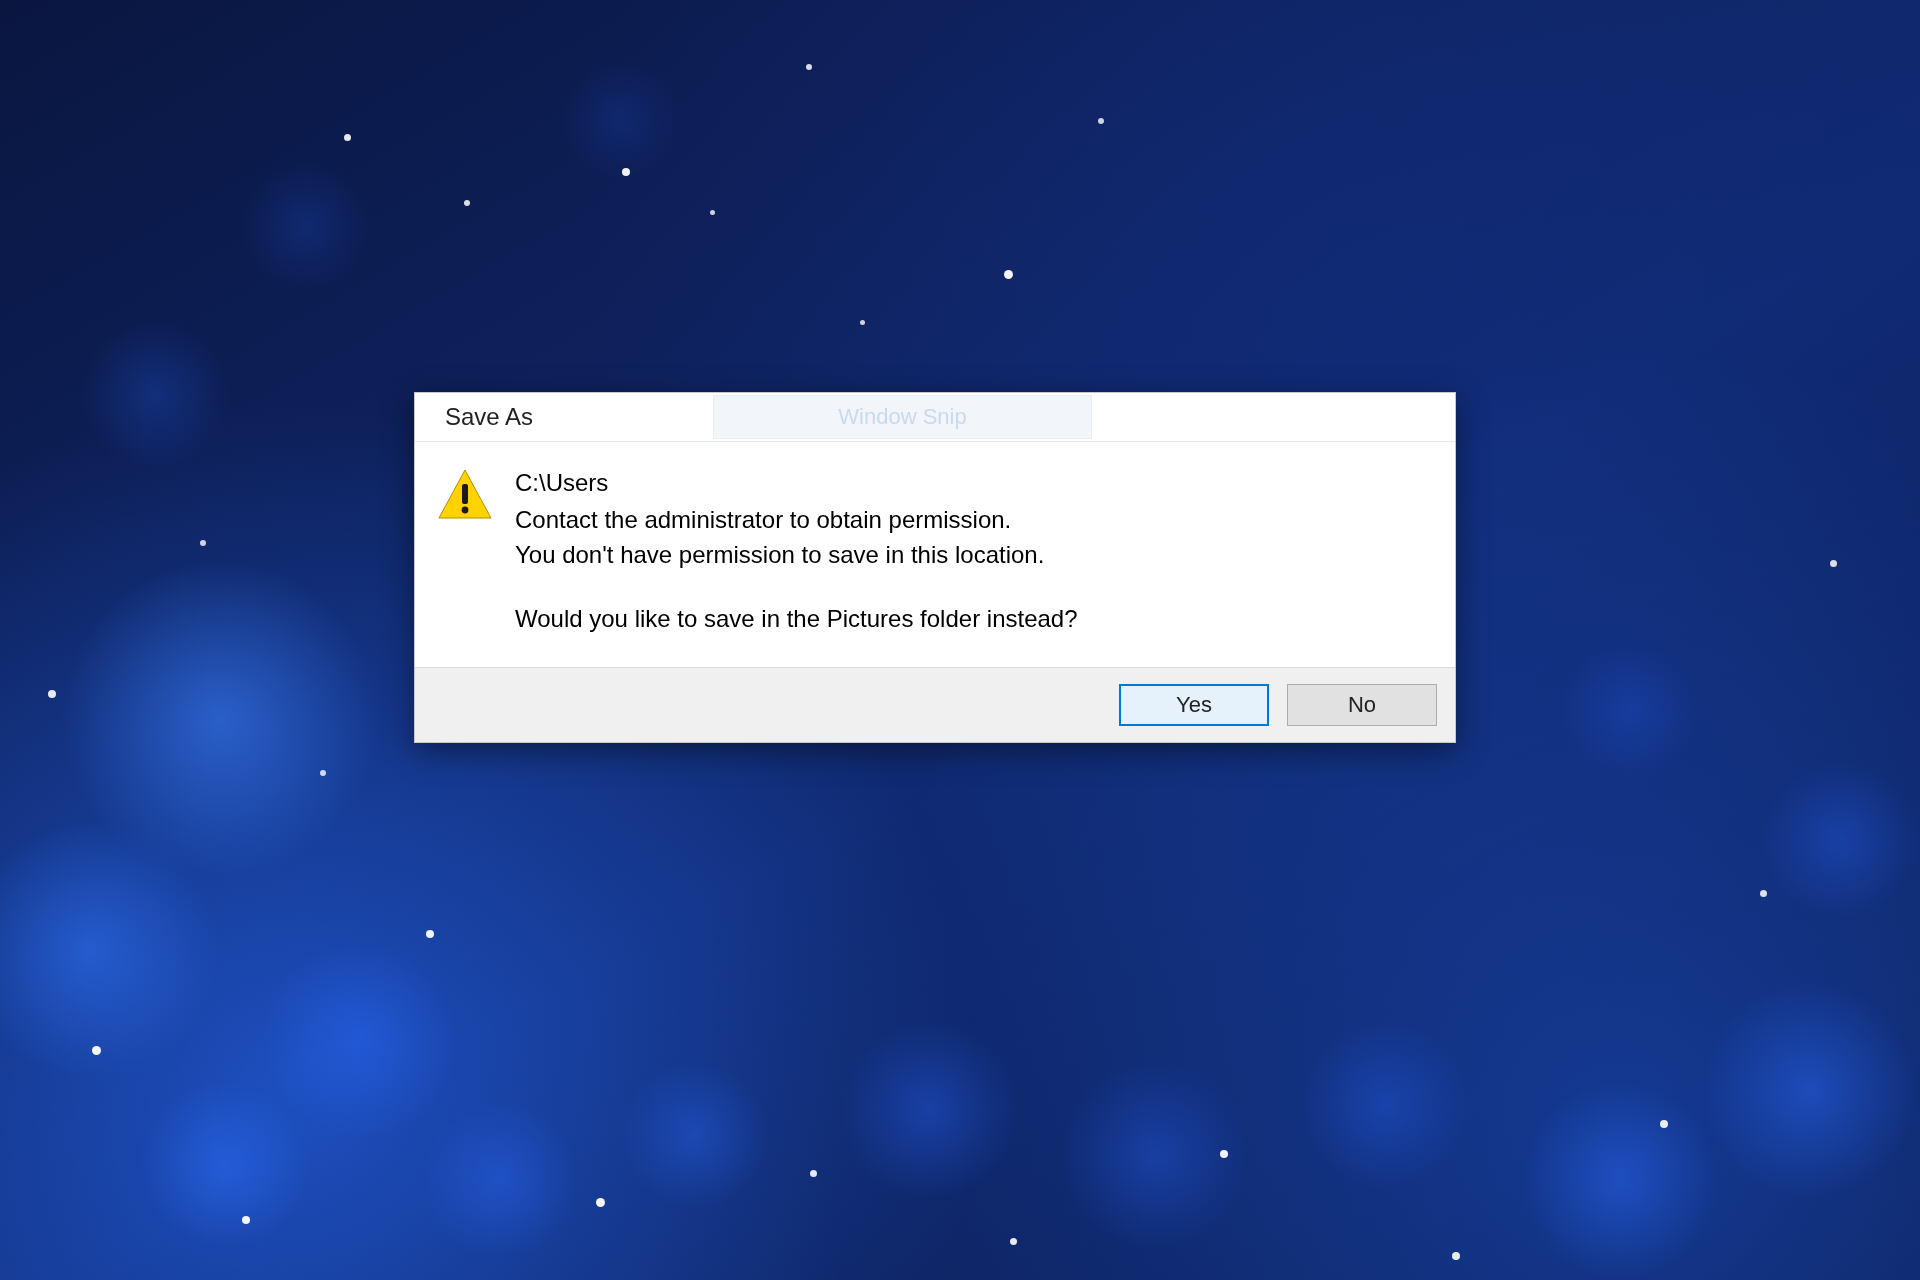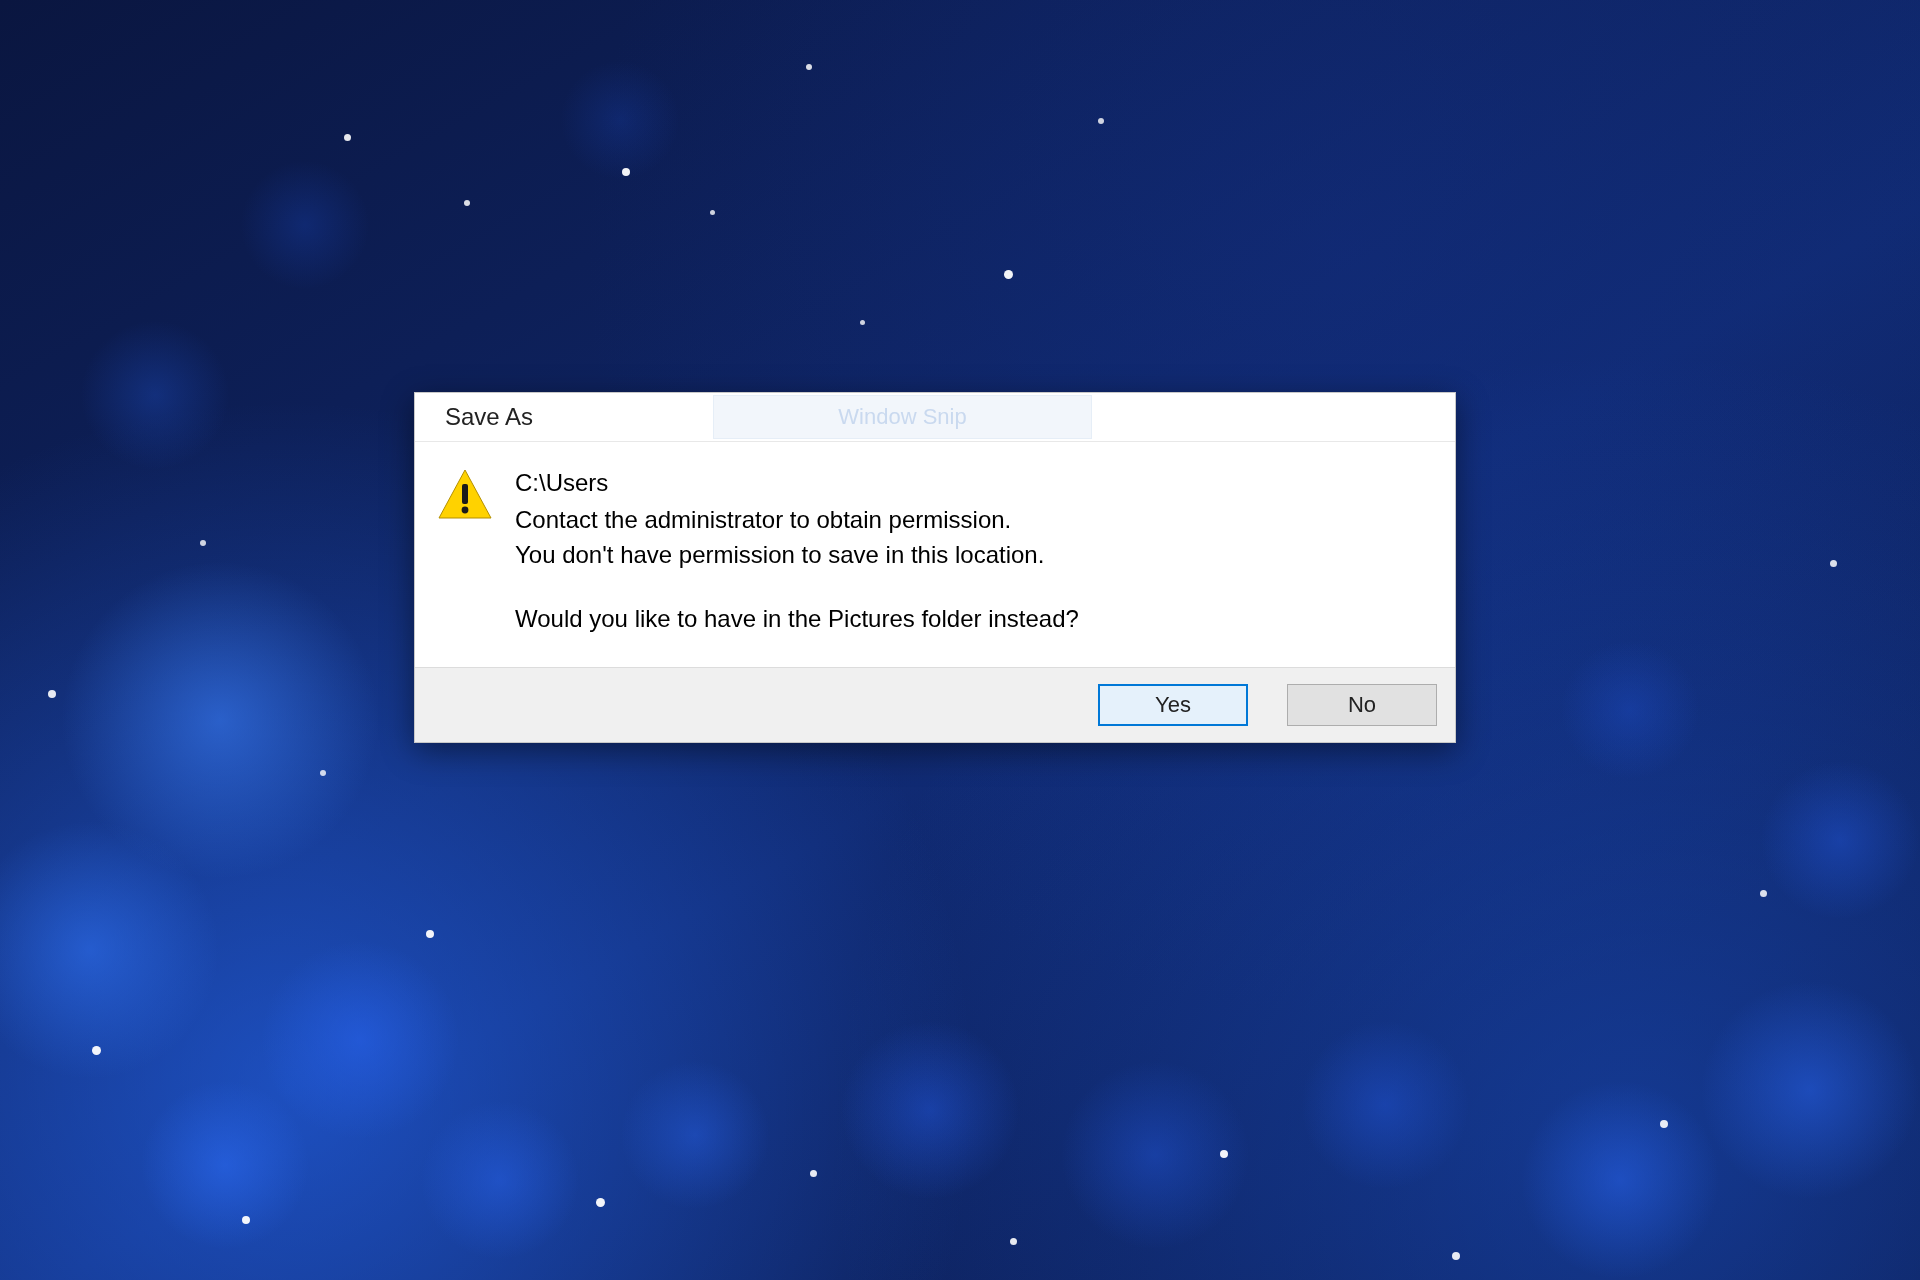--- a/index.html
+++ b/index.html
@@ -99,21 +99,20 @@
   }
   .btn {
     width: 150px;
     height: 42px;
     font-size: 22px;
     font-family: inherit;
     background: #e1e1e1;
     border: 1px solid #adadad;
     color: #222;
     cursor: pointer;
-    margin-left: 21px;
   }
   .btn.primary {
     background: #e5f1fb;
     border: 2px solid #0078d7;
   }
 </style>
 </head>
 <body>
 
 <div class="desktop">
@@ -174,21 +173,21 @@
             <rect x="25" y="16" width="6" height="20" rx="2" fill="#1a1a1a"></rect>
             <circle cx="28" cy="42" r="3.4" fill="#1a1a1a"></circle>
           </svg>
         </span>
       </div>
       <div class="msg-col">
         <div class="path">C:\Users</div>
         <div>Contact the administrator to obtain permission.</div>
         <div>You don't have permission to save in this location.</div>
         <div class="gap"></div>
-        <div>Would you like to have in the Pictures folder instead?</div>
+        <div>Would you like to save in the Pictures folder instead?</div>
       </div>
     </div>
 
     <div class="button-row">
       <button class="btn primary">Yes</button>
       <button class="btn">No</button>
     </div>
   </div>
 
 </div>

